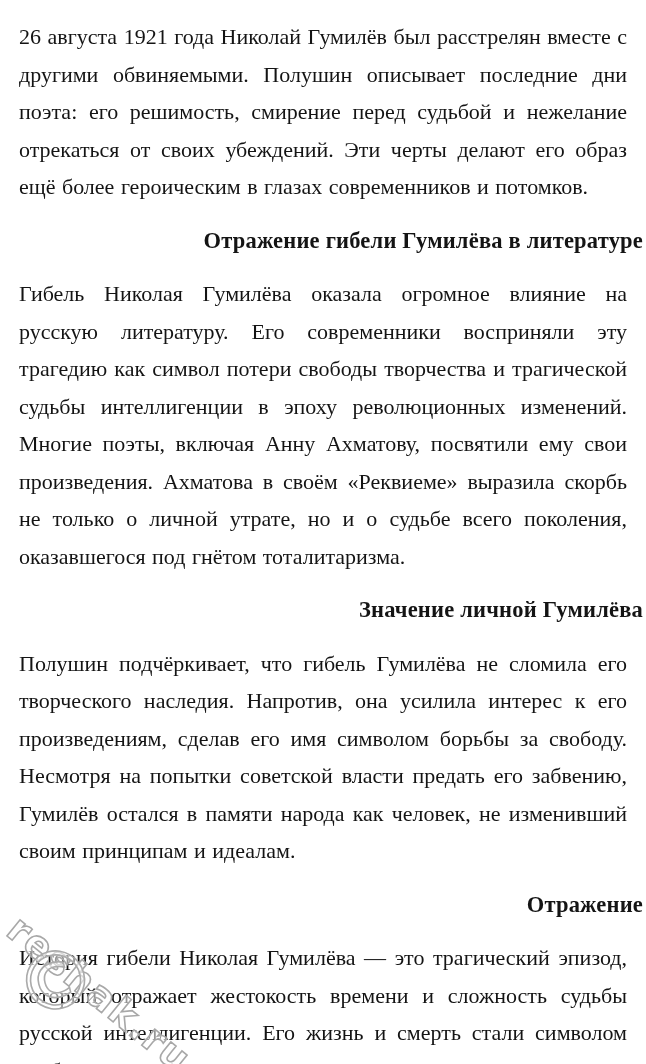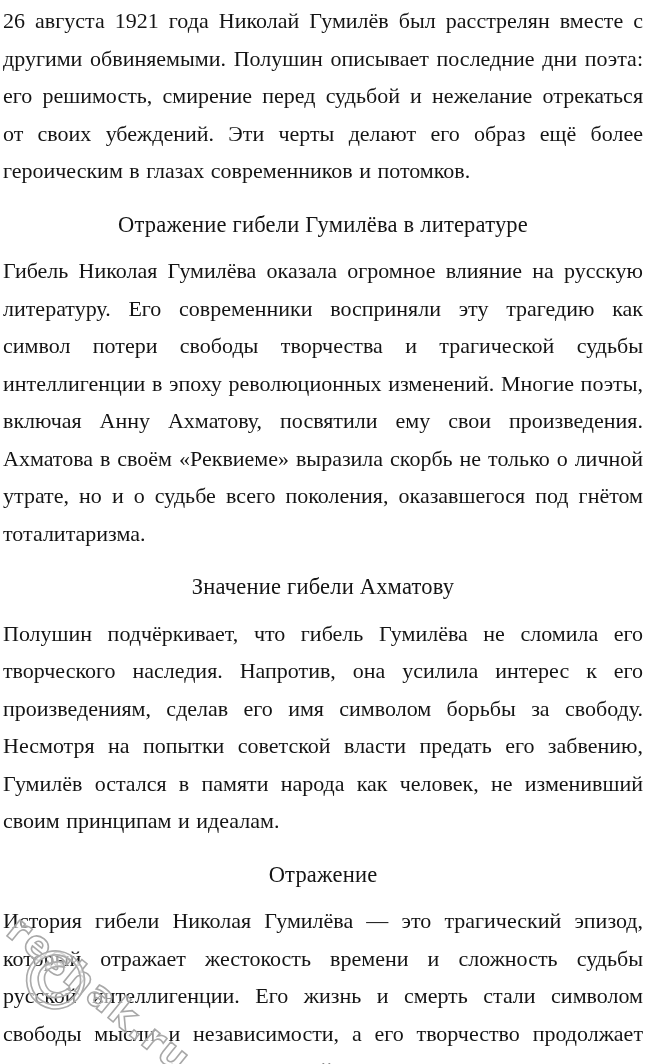--- a/index.html
+++ b/index.html
@@ -17,31 +17,31 @@
   .page {
     position: relative;
     width: 640px;
     padding: 2px 3px 0 3px;
     color: #141414;
     font-size: 22px;
     line-height: 37.5px;
     text-align: justify;
   }
   .page p {
-    margin: 0;
+    margin: 16px;
     text-align: justify;
     text-align-last: left;
     word-spacing: 1px;
   }
   .page h2 {
     font-size: 22.5px;
     line-height: 37.5px;
-    font-weight: normal;
+    font-weight: bold;
     margin: 16px 0 9px 0;
-    text-align: center;
+    text-align: right;
     letter-spacing: 0.2px;
   }
   
   .watermark {
     position: absolute;
     left: 0;
     top: 880px;
     width: 220px;
     height: 184px;
     pointer-events: none;
@@ -78,21 +78,21 @@
 <body>
 
 <div class="page">
 
   <p>26 августа 1921 года Николай Гумилёв был расстрелян вместе с другими обвиняемыми. Полушин описывает последние дни поэта: его решимость, смирение перед судьбой и нежелание отрекаться от своих убеждений. Эти черты делают его образ ещё более героическим в глазах современников и потомков.</p>
 
   <h2>Отражение гибели Гумилёва в литературе</h2>
 
   <p>Гибель Николая Гумилёва оказала огромное влияние на русскую литературу. Его современники восприняли эту трагедию как символ потери свободы творчества и трагической судьбы интеллигенции в эпоху революционных изменений. Многие поэты, включая Анну Ахматову, посвятили ему свои произведения. Ахматова в своём «Реквиеме» выразила скорбь не только о личной утрате, но и о судьбе всего поколения, оказавшегося под гнётом тоталитаризма.</p>
 
-  <h2>Значение гибели Ахматову</h2>
+  <h2>Значение личной Гумилёва</h2>
 
   <p>Полушин подчёркивает, что гибель Гумилёва не сломила его творческого наследия. Напротив, она усилила интерес к его произведениям, сделав его имя символом борьбы за свободу. Несмотря на попытки советской власти предать его забвению, Гумилёв остался в памяти народа как человек, не изменивший своим принципам и идеалам.</p>
 
   <h2>Отражение</h2>
 
   <p>История гибели Николая Гумилёва — это трагический эпизод, который отражает жестокость времени и сложность судьбы русской интеллигенции. Его жизнь и смерть стали символом свободы мысли и независимости, а его творчество продолжает вдохновлять поколения читателей. Книга В. Полушина помогает глубже понять не только обстоятельства гибели поэта, но и значение его личности и творчества для русской культуры.</p>
 
   <div class="watermark">
     <span class="wm-text">reshak.ru</span>
     <span class="wm-copy">©</span>

